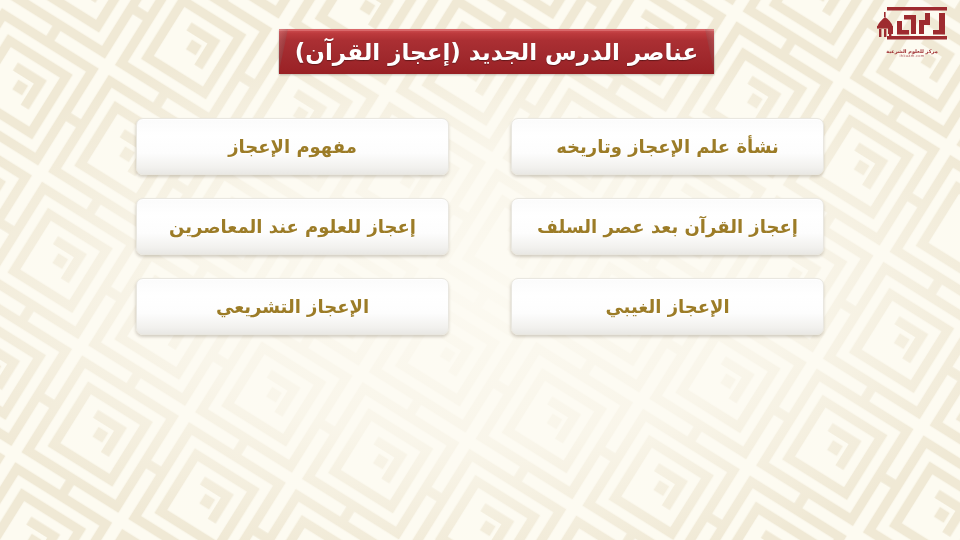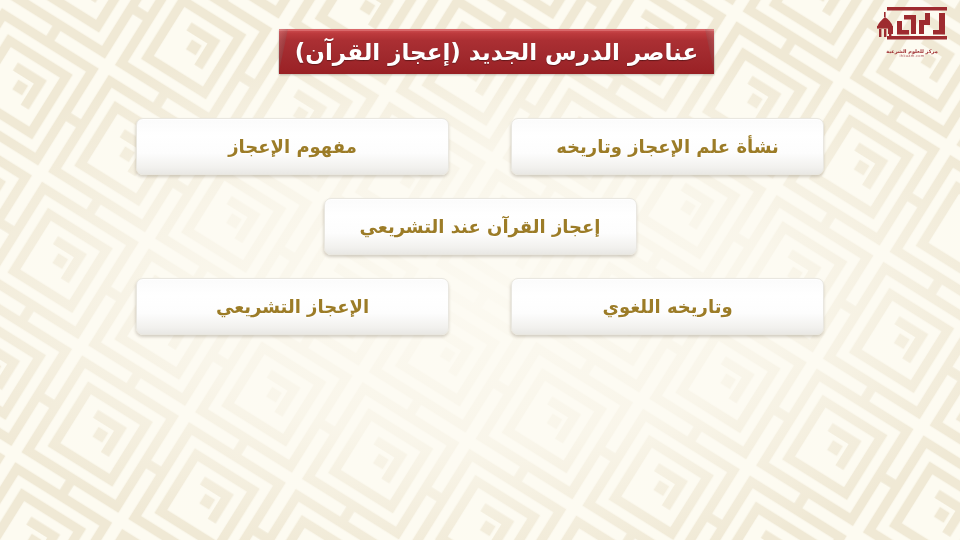--- a/index.html
+++ b/index.html
@@ -256,27 +256,30 @@
       <div class="card">
         <span class="card-label">نشأة علم الإعجاز وتاريخه</span>
       </div>
       <div class="card">
         <span class="card-label">مفهوم الإعجاز</span>
       </div>
     </div>
 
     <div class="card-row">
       <div class="card">
-        <span class="card-label">إعجاز القرآن عند التشريعي</span>
-      </div>
-    </div>
-
-    <div class="card-row">
-      <div class="card">
-        <span class="card-label">وتاريخه اللغوي</span>
+        <span class="card-label">إعجاز القرآن بعد عصر السلف</span>
+      </div>
+      <div class="card">
+        <span class="card-label">إعجاز للعلوم عند المعاصرين</span>
+      </div>
+    </div>
+
+    <div class="card-row">
+      <div class="card">
+        <span class="card-label">الإعجاز الغيبي</span>
       </div>
       <div class="card">
         <span class="card-label">الإعجاز التشريعي</span>
       </div>
     </div>
 
     <div class="card-row">
     </div>
 
   </div>

